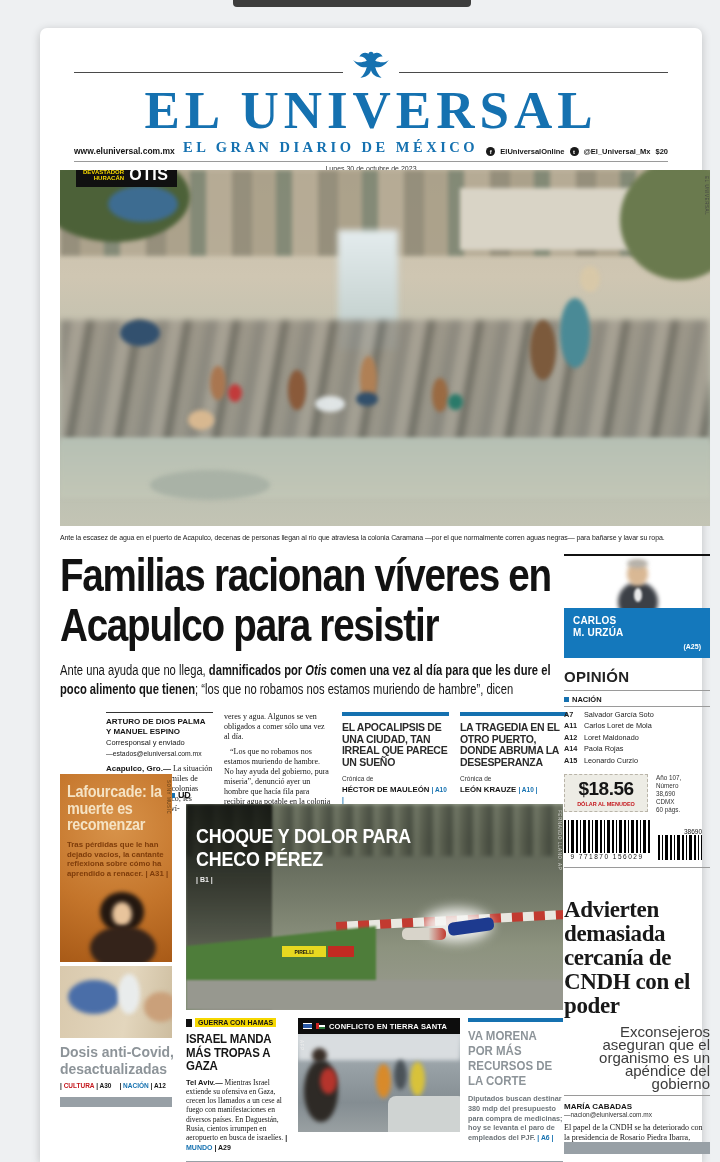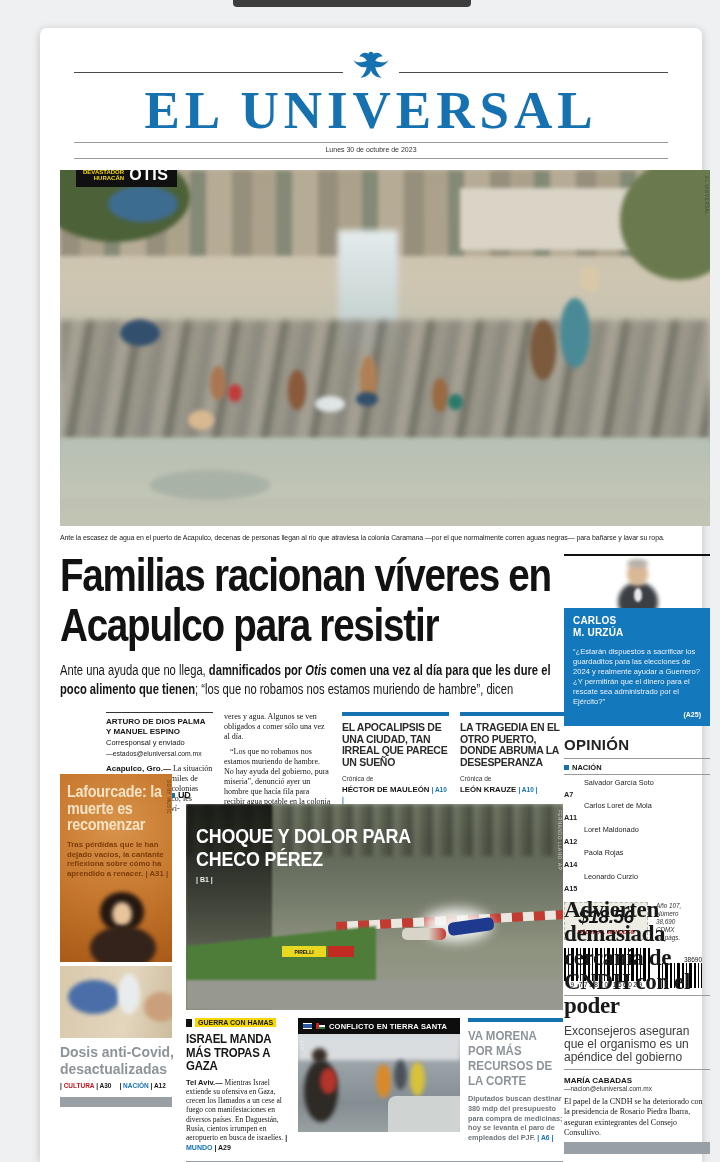--- a/index.html
+++ b/index.html
@@ -70,30 +70,30 @@
   .rail-rule{border-top:2px solid #111;}
   .portrait{width:86px;height:52px;margin:0 auto;position:relative;overflow:hidden;}
   .urzua{background:#1478bc;color:#fff;padding:7px 9px 8px;}
   .urzua-n{font-weight:bold;font-size:10px;line-height:12px;white-space:pre-line;letter-spacing:.2px;}
   .urzua-q{font-size:7.6px;line-height:10px;margin-top:8px;color:#e9f3fb;}
   .urzua-p{text-align:right;font-weight:bold;font-size:7px;margin-top:4px;}
   .op-title{font-weight:bold;font-size:15px;letter-spacing:.3px;color:#222;margin-top:10px;}
   .op-sec{display:flex;align-items:center;gap:3px;margin-top:4px;font-weight:bold;font-size:7.5px;}
   .sq{width:5px;height:5px;display:inline-block;}
   .op-item{display:flex;gap:5px;font-size:7.3px;margin-top:2.5px;color:#222;}
-  .op-item b{width:15px;flex:none;margin-top:12px;}
-  .price-row{display:flex;margin-top:9px;align-items:flex-start;font-style:italic;}
+  .op-item b{width:15px;flex:none;}
+  .price-row{display:flex;margin-top:9px;align-items:flex-start;}
   .price-box{width:84px;background:#edece5;border:1px dashed #b9b4a8;text-align:center;padding:3px 0 4px;}
   .price-a{font-weight:bold;font-size:19px;letter-spacing:-.5px;}
   .price-l{color:var(--red);font-weight:bold;font-size:5.5px;margin-top:1px;}
   .edition{font-size:6.3px;line-height:8px;margin-left:8px;white-space:pre-line;color:#333;}
   .bars{background:repeating-linear-gradient(90deg,#000 0 2px,#fff 2px 4px,#000 4px 5px,#fff 5px 7px,#000 7px 10px,#fff 10px 12px);}
   .cndh{position:absolute;top:344px;left:0;right:0;height:244px;overflow:hidden;}
   .cndh h3{font-family:"Liberation Serif",serif;font-weight:bold;font-size:23px;line-height:24px;letter-spacing:-.4px;color:#181818;}
-  .cndh-d{font-size:12px;line-height:13px;color:#3c3c3c;margin-top:7px;}
+  .cndh-d{font-size:15px;line-height:13px;color:#3c3c3c;margin-top:7px;text-align:right;}
   .cndh-a{font-weight:bold;font-size:8px;margin-top:6px;}
   .cndh-e{font-size:6.5px;color:#333;}
   .cndh p.body{font-family:"Liberation Serif",serif;font-size:8px;line-height:10.3px;margin-top:5px;}
   .graybar{background:var(--graybar);}
   
   .slabel{position:absolute;top:762px;display:flex;align-items:center;gap:3px;
       font-weight:bold;font-size:9px;letter-spacing:-.2px;}
   
   .left-col{position:absolute;top:746px;left:20px;width:112px;}
   .laf{height:188px;background:radial-gradient(circle at 50% 28%,#d8934a 0%,#c4752b 55%,#a85a17 100%);}
@@ -139,20 +139,31 @@
     <div class="rule-row">
       <div class="mrule"></div>
       <div class="eagle">
         <svg width="36" height="32" viewBox="0 0 34 30">
             <path d="M17 5 C13 1 8 2 6 6 C10 6 12 8 13 10 C8 12 3 12 0 9 C4 15 9 17 13 16 C12 20 10 24 7 26 C12 26 16 23 17 19 C18 23 22 26 27 26 C24 24 22 20 21 16 C25 17 30 15 34 9 C31 12 26 12 21 10 C22 8 24 6 28 6 C26 2 21 1 17 5 Z" fill="#1571b0"></path>
             <circle cx="17" cy="4" r="2.4" fill="#1571b0"></circle>
           </svg>
       </div>
     </div>
     <h1 class="mast-title" style="white-space: pre-line;">EL UNIVERSAL</h1>
+    <div class="mast-row">
+      <span class="mast-url">www.eluniversal.com.mx</span>
+      <span class="mast-tag">EL GRAN DIARIO DE MÉXICO</span>
+      <span class="mast-soc">
+        <span class="ci">f</span>
+        <span>ElUniversalOnline</span>
+        <span class="ci">t</span>
+        <span>@El_Universal_Mx</span>
+        <span>$20</span>
+      </span>
+    </div>
     <div class="hairline"></div>
     <div class="dateline">Lunes 30 de octubre de 2023</div>
     <div class="hairline"></div>
   </header>
 
   <div class="cover-photo photo">
     <div class="badge">
       <span class="badge-k" style="white-space: pre-line;">DEVASTADOR
 HURACÁN</span>
       <span class="badge-n">OTIS</span>
@@ -220,21 +231,20 @@
     <div class="rail-rule"></div>
     <div class="portrait photo">
       <div class="blob" style="left:24px;top:26px;width:40px;height:40px;background:#3c4046;"></div>
       <div class="blob" style="left:33px;top:6px;width:21px;height:24px;background:#d9b894;"></div>
       <div class="blob" style="left:33px;top:3px;width:21px;height:9px;background:#b5b1aa;"></div>
       <div class="blob" style="left:40px;top:32px;width:8px;height:14px;background:#e9e9e9;filter:blur(1px);"></div>
     </div>
     <div class="urzua">
       <div class="urzua-n" style="white-space: pre-line;">CARLOS
 M. URZÚA</div>
-      <div class="urzua-q">“¿Estarán dispuestos a sacrificar los guardaditos para las elecciones de 2024 y realmente ayudar a Guerrero? ¿Y permitirán que el dinero para el rescate sea administrado por el Ejército?”</div>
       <div class="urzua-p">(A25)</div>
     </div>
     <div class="op-title">OPINIÓN</div>
     <div class="hairline"></div>
     <div class="op-sec">
       <span class="sq" style="background:var(--blue);"></span>
       <span>NACIÓN</span>
     </div>
     <div class="hairline" style="margin-top:2px;"></div>
     <div class="op-item">

